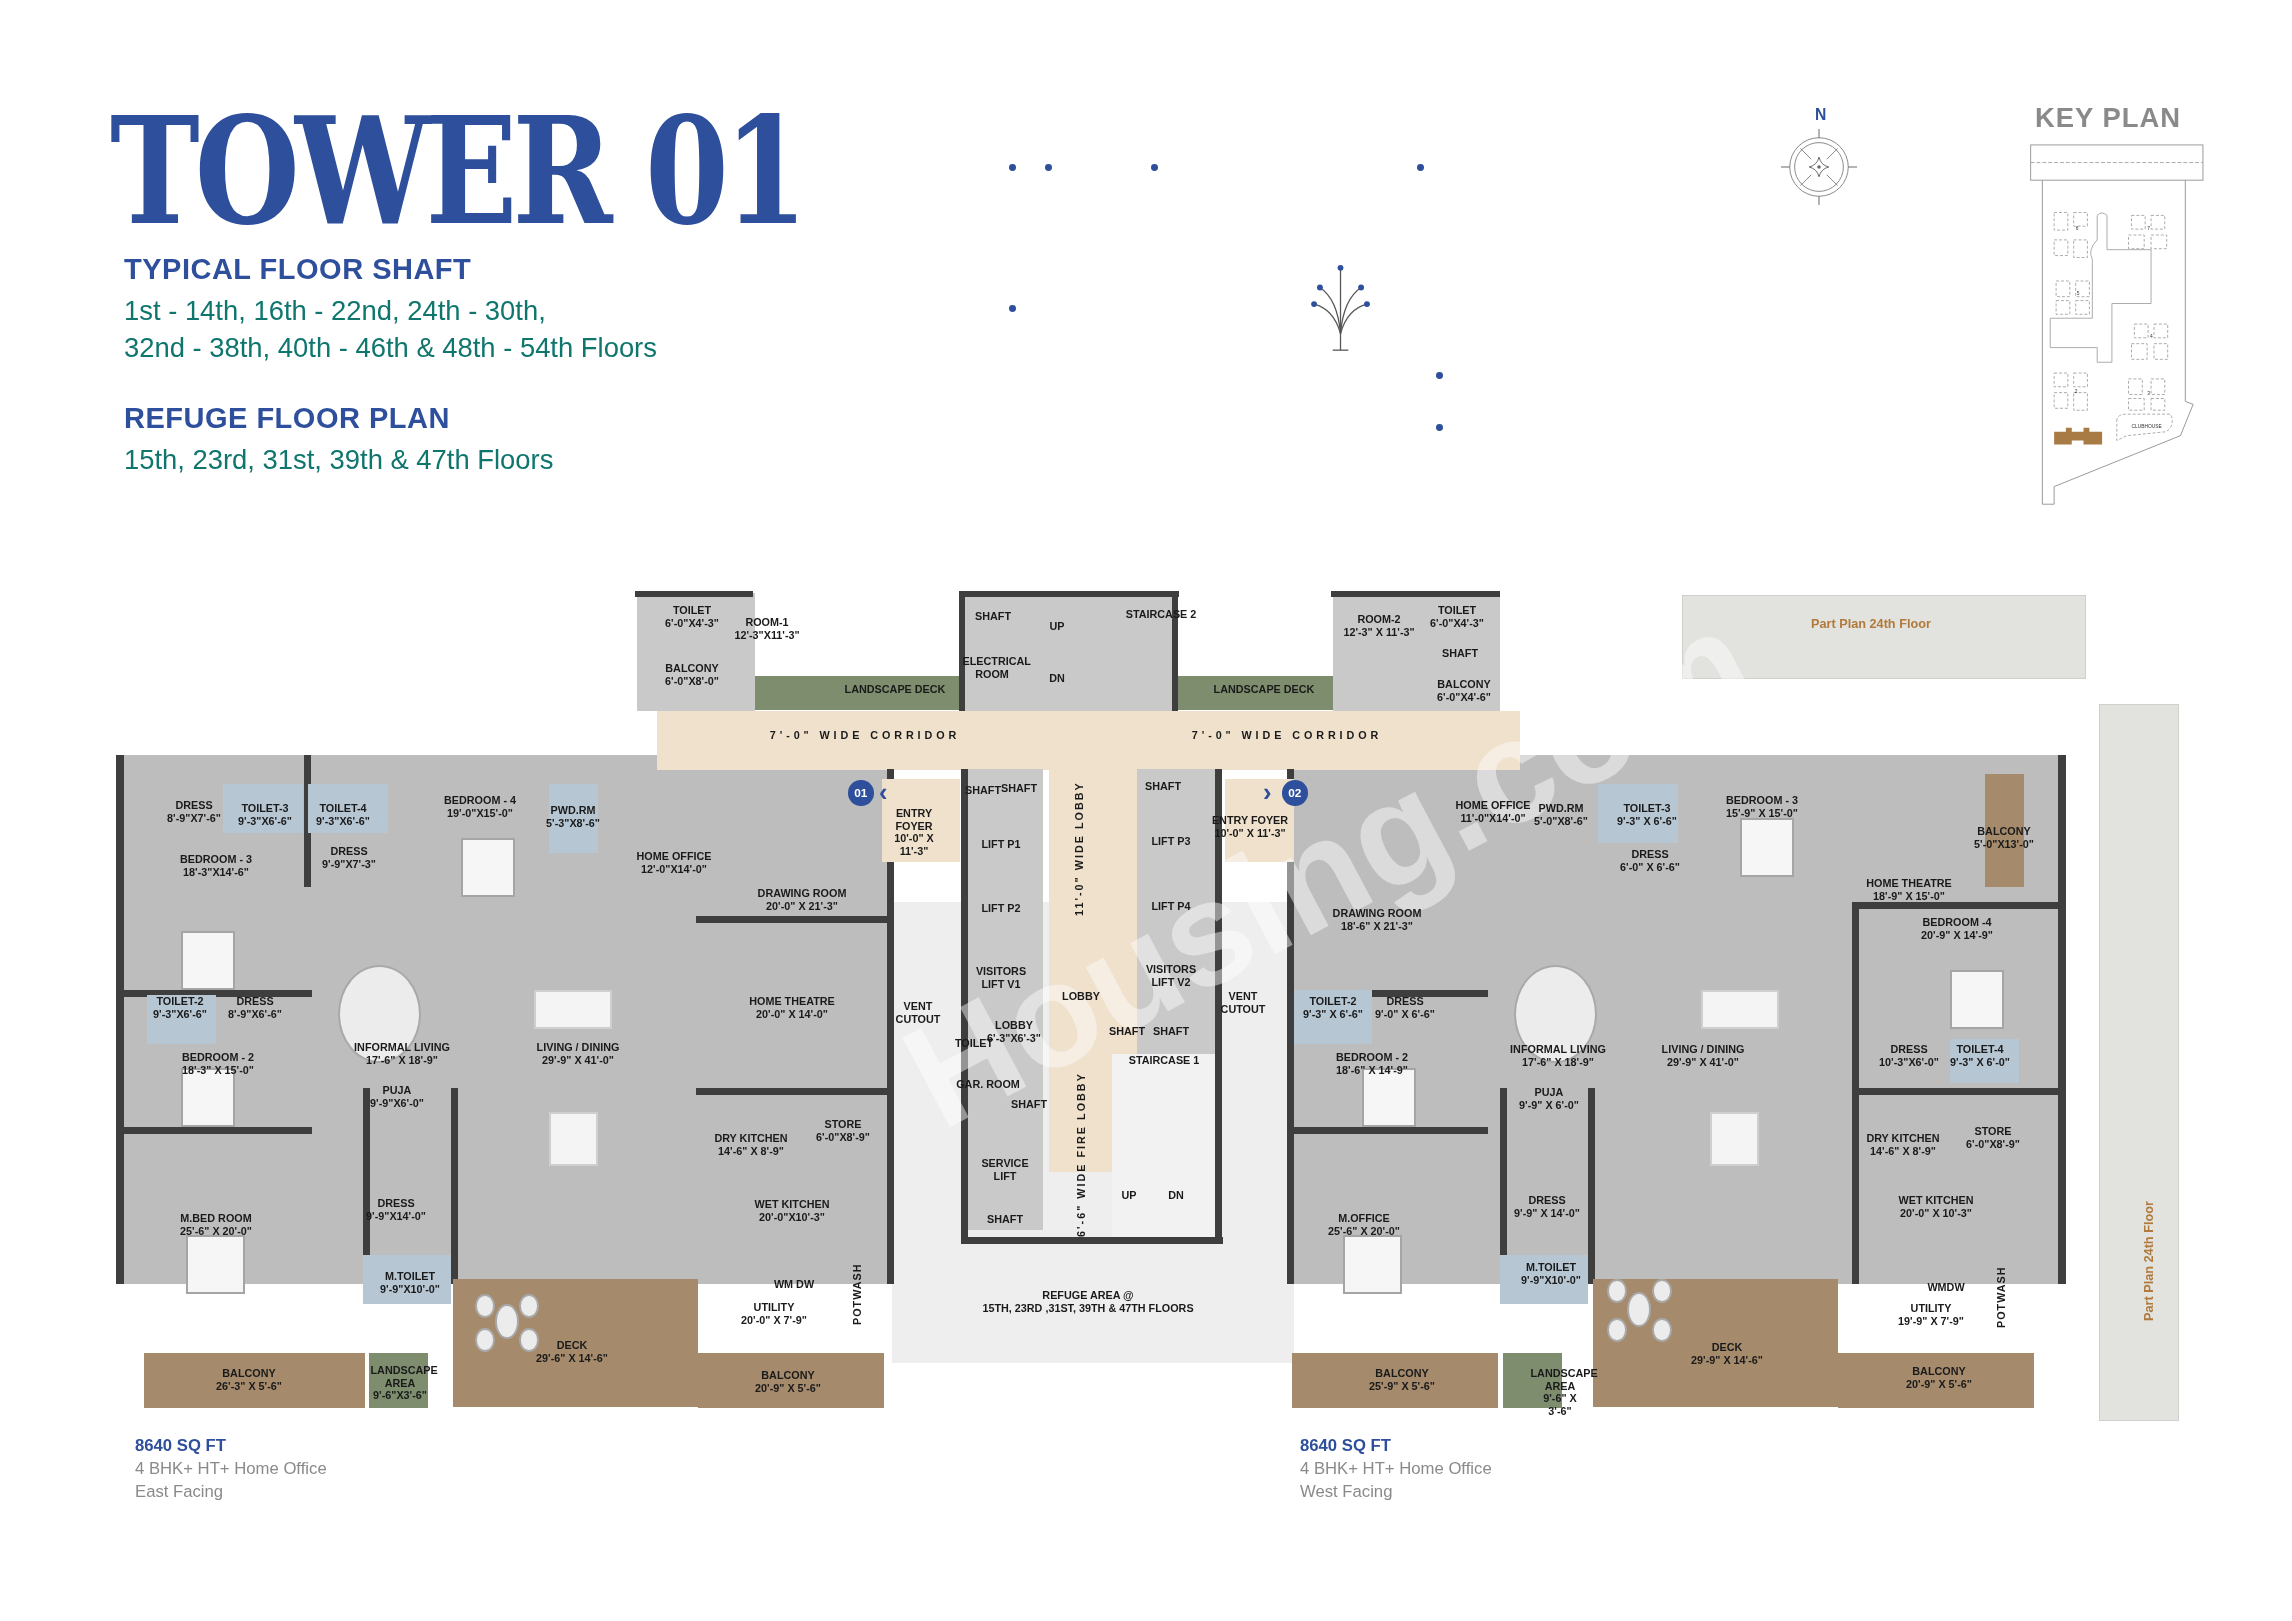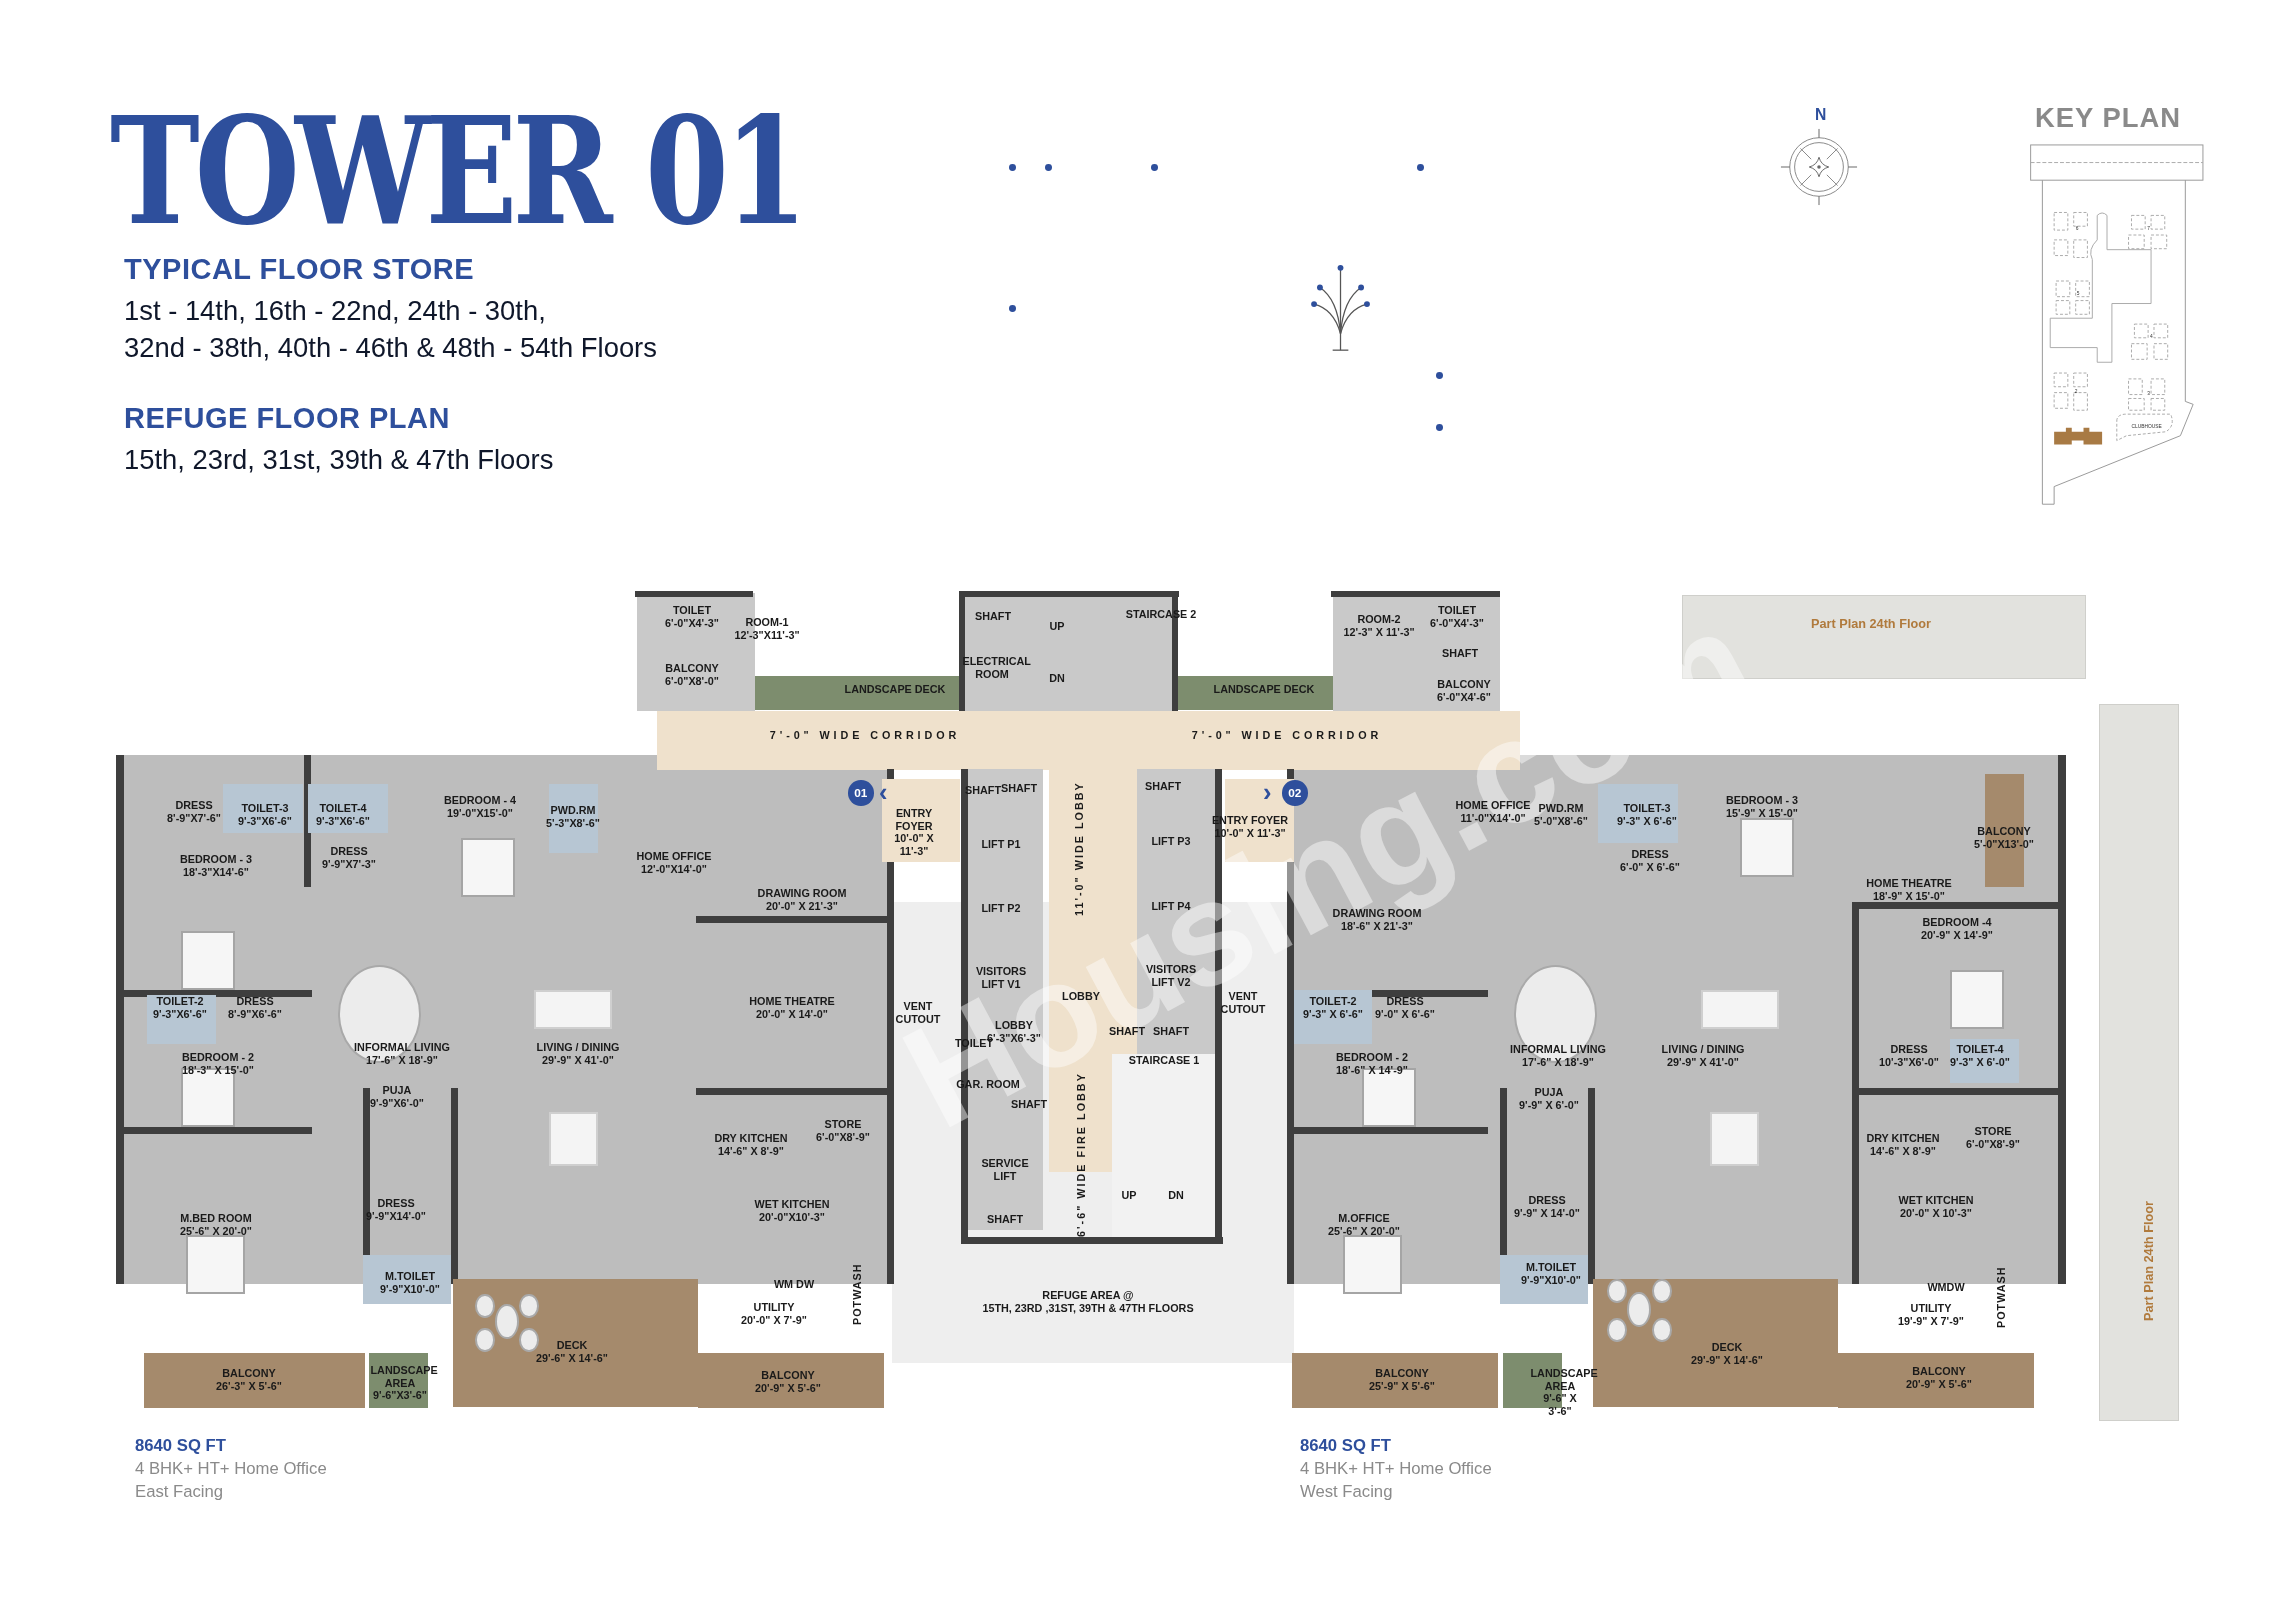--- a/index.html
+++ b/index.html
@@ -2,21 +2,21 @@
 <html><head>
 <meta charset="utf-8">
 <style>
   *{box-sizing:border-box;margin:0;padding:0;}
   html,body{width:2293px;height:1621px;background:#ffffff;overflow:hidden;}
   body{position:relative;font-family:"Liberation Sans",sans-serif;color:#1c1c1c;}
   .abs{position:absolute;}
   
   .tower-title{position:absolute;left:110px;top:98px;font-family:"DejaVu Serif",serif;font-size:147px;line-height:147px;color:#2e4f9c;letter-spacing:-5.9px;font-weight:700;transform:scaleX(0.82);transform-origin:left top;}
   .section-h{position:absolute;left:124px;font-size:29px;font-weight:700;color:#2e4f9c;letter-spacing:0.5px;}
-  .section-t{position:absolute;left:124px;font-size:27.4px;color:#0f172a;line-height:37px;}
+  .section-t{position:absolute;left:124px;font-size:27.4px;color:#0f766e;line-height:37px;}
   .dot{position:absolute;width:6.9px;height:6.9px;border-radius:50%;background:#2e4f9c;}
   .keyplan-title{position:absolute;left:2035px;top:102px;font-size:27.4px;font-weight:700;color:#8a8a8a;letter-spacing:1px;}
   .n-label{position:absolute;left:1815px;top:106px;font-size:15.7px;font-weight:700;color:#2e4f9c;}
   
   .wall{position:absolute;background:#3e3e3e;}
   .room{position:absolute;background:#bdbdbd;}
   .room.light{background:#c9c9c9;}
   .room.beige{background:#efe1cc;}
   .room.toilet{background:#b7c6d3;}
   .room.deck{background:#a58a6c;}
@@ -35,21 +35,21 @@
   .partplan-lbl{position:absolute;color:#b07a3c;font-size:12.7px;font-weight:700;white-space:nowrap;}
   .watermark{position:absolute;font-size:147px;color:rgba(255,255,255,0.45);font-weight:700;transform:rotate(-28deg);white-space:nowrap;left:863px;top:784px;}
   .table-shape{position:absolute;background:#f4f4f4;border:2px solid #cfcfcf;}
   .round{position:absolute;border-radius:50%;background:#ececec;border:2.9px solid #a9a9a9;}
   .bed{position:absolute;background:#f6f6f6;border:2.9px solid #a5a5a5;}
 </style>
 </head>
 <body>
 
 <div class="tower-title">TOWER 01</div>
-<div class="section-h" style="top:253px">TYPICAL FLOOR STORE</div>
+<div class="section-h" style="top:253px">TYPICAL FLOOR SHAFT</div>
 <div class="section-t" style="top:292px">1st - 14th, 16th - 22nd, 24th - 30th,</div>
 <div class="section-t" style="top:329px">32nd - 38th, 40th - 46th &amp; 48th - 54th Floors</div>
 <div class="section-h" style="top:402px">REFUGE FLOOR PLAN</div>
 <div class="section-t" style="top:441px">15th, 23rd, 31st, 39th &amp; 47th Floors</div>
 
 <div class="dot" style="left:1009px;top:164px"></div>
 <div class="dot" style="left:1045px;top:164px"></div>
 <div class="dot" style="left:1151px;top:164px"></div>
 <div class="dot" style="left:1417px;top:164px"></div>
 <div class="dot" style="left:1009px;top:305px"></div>

